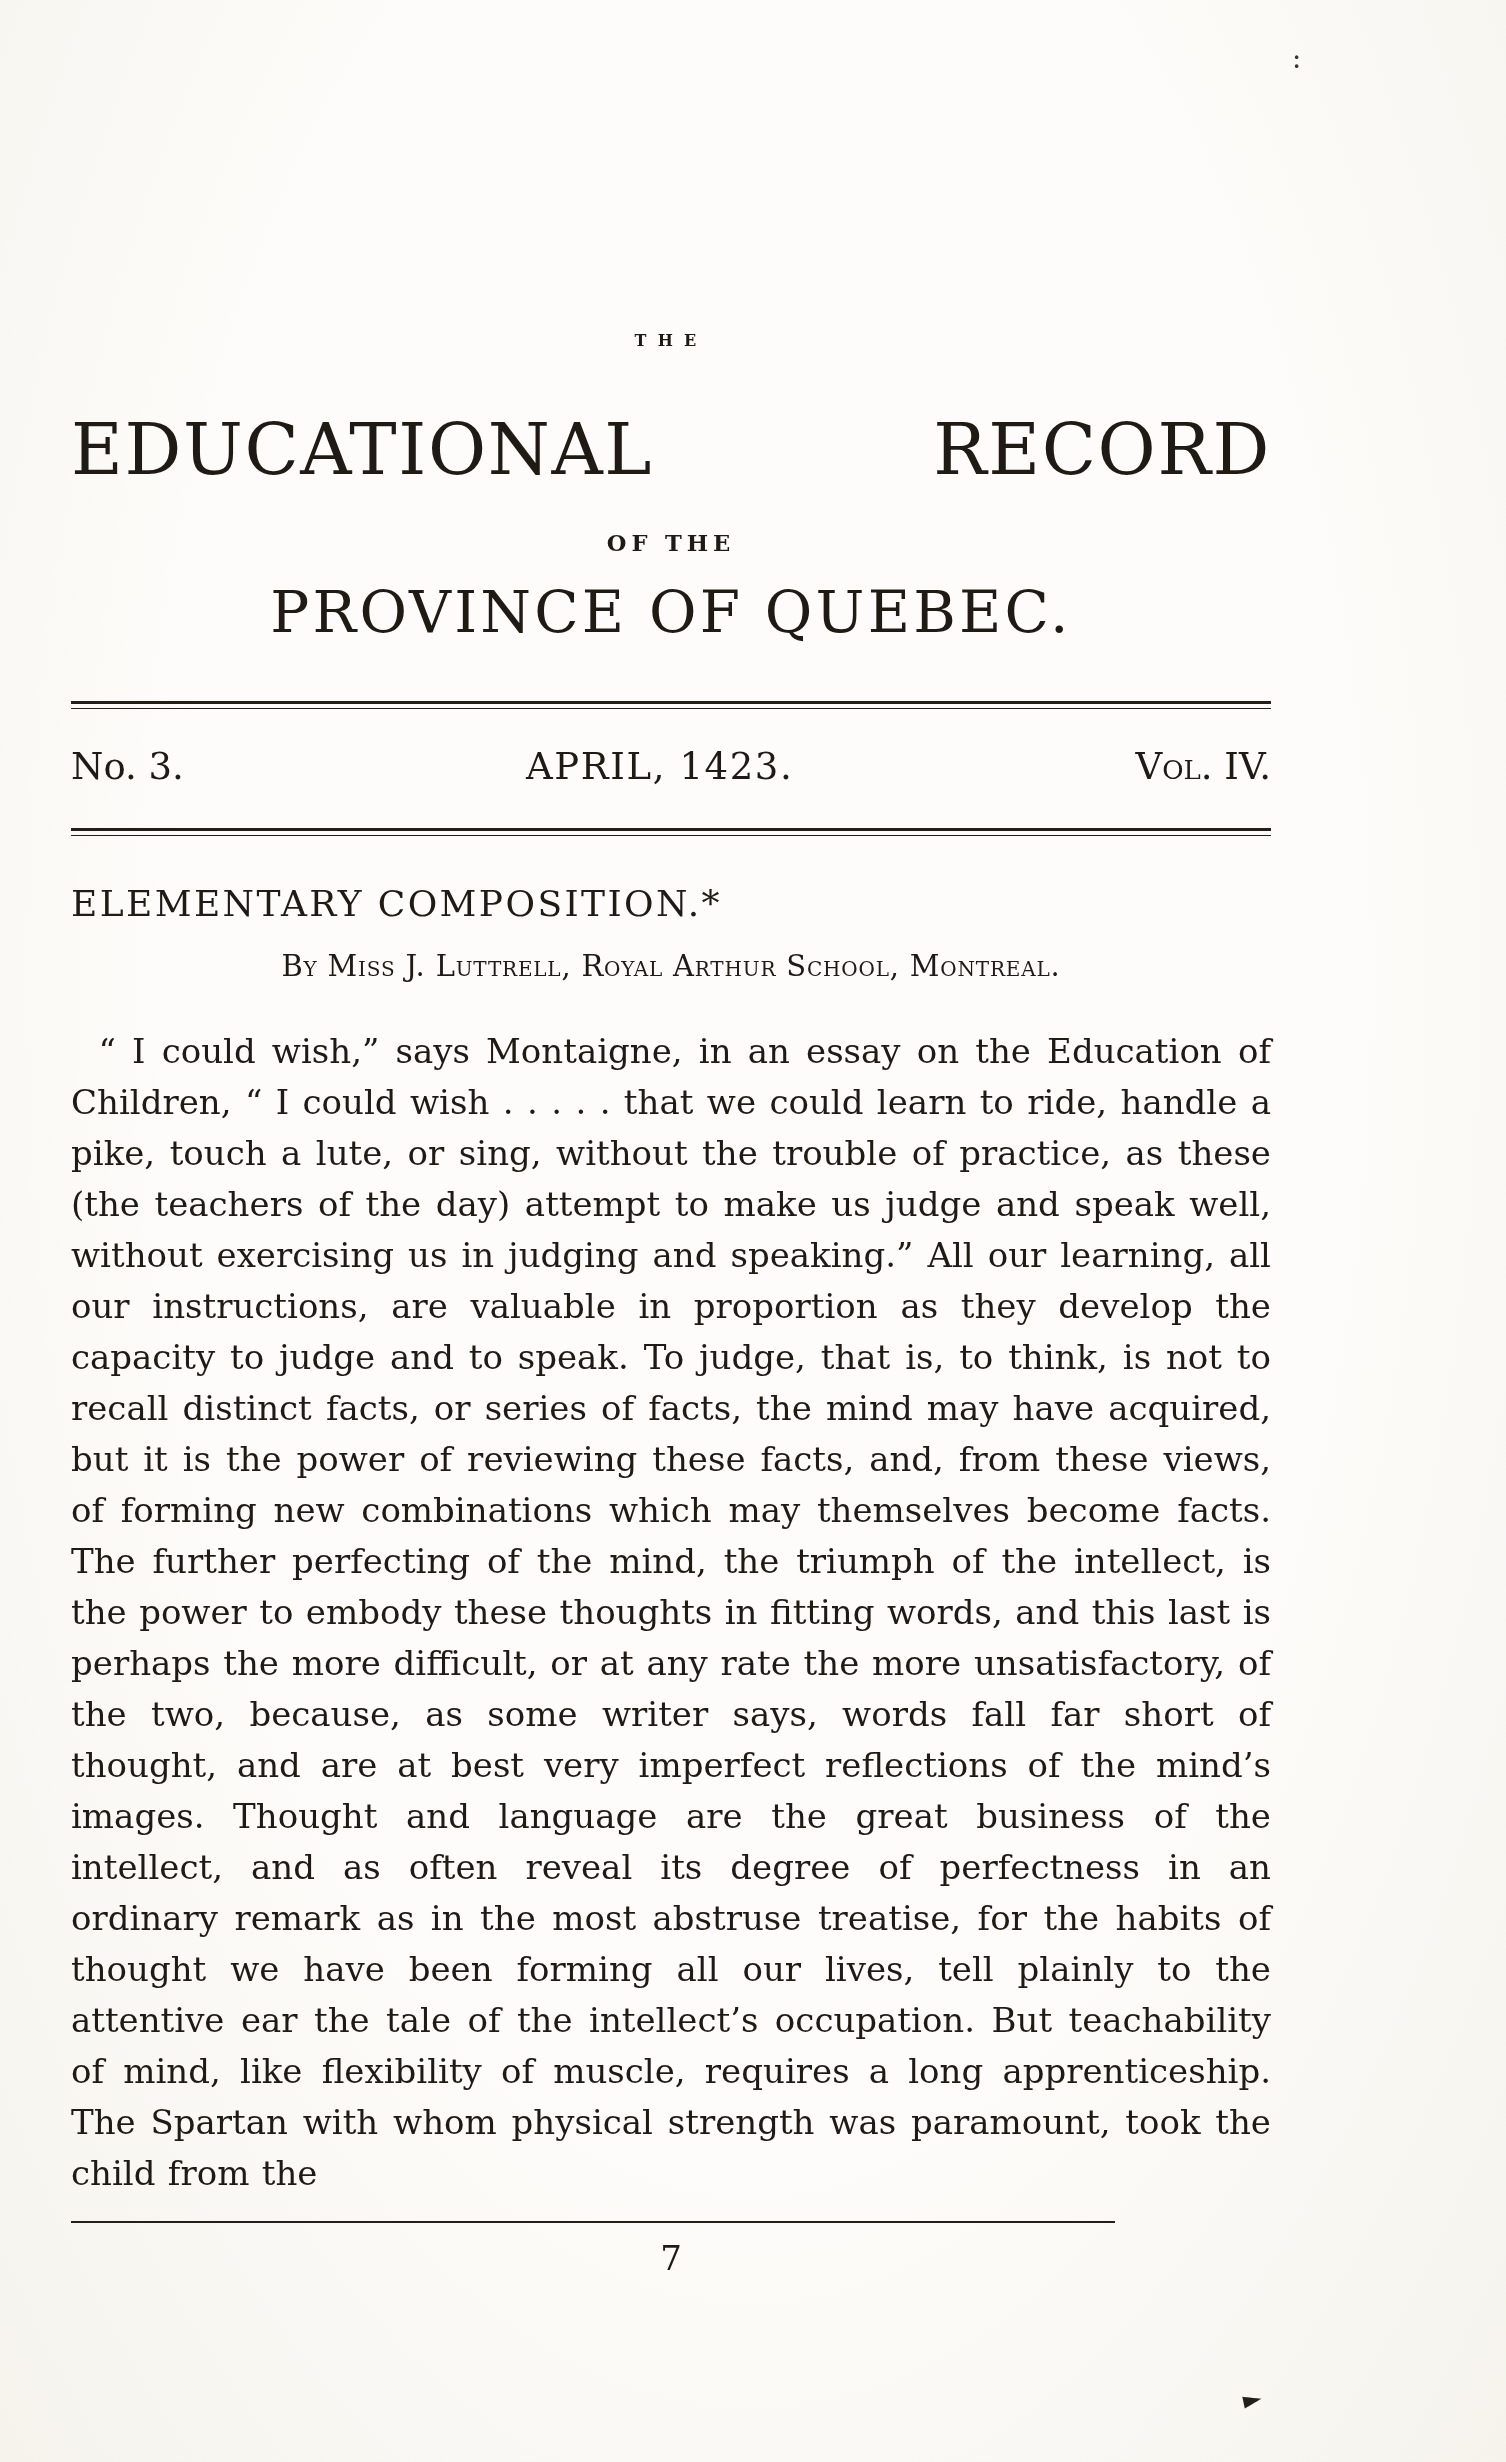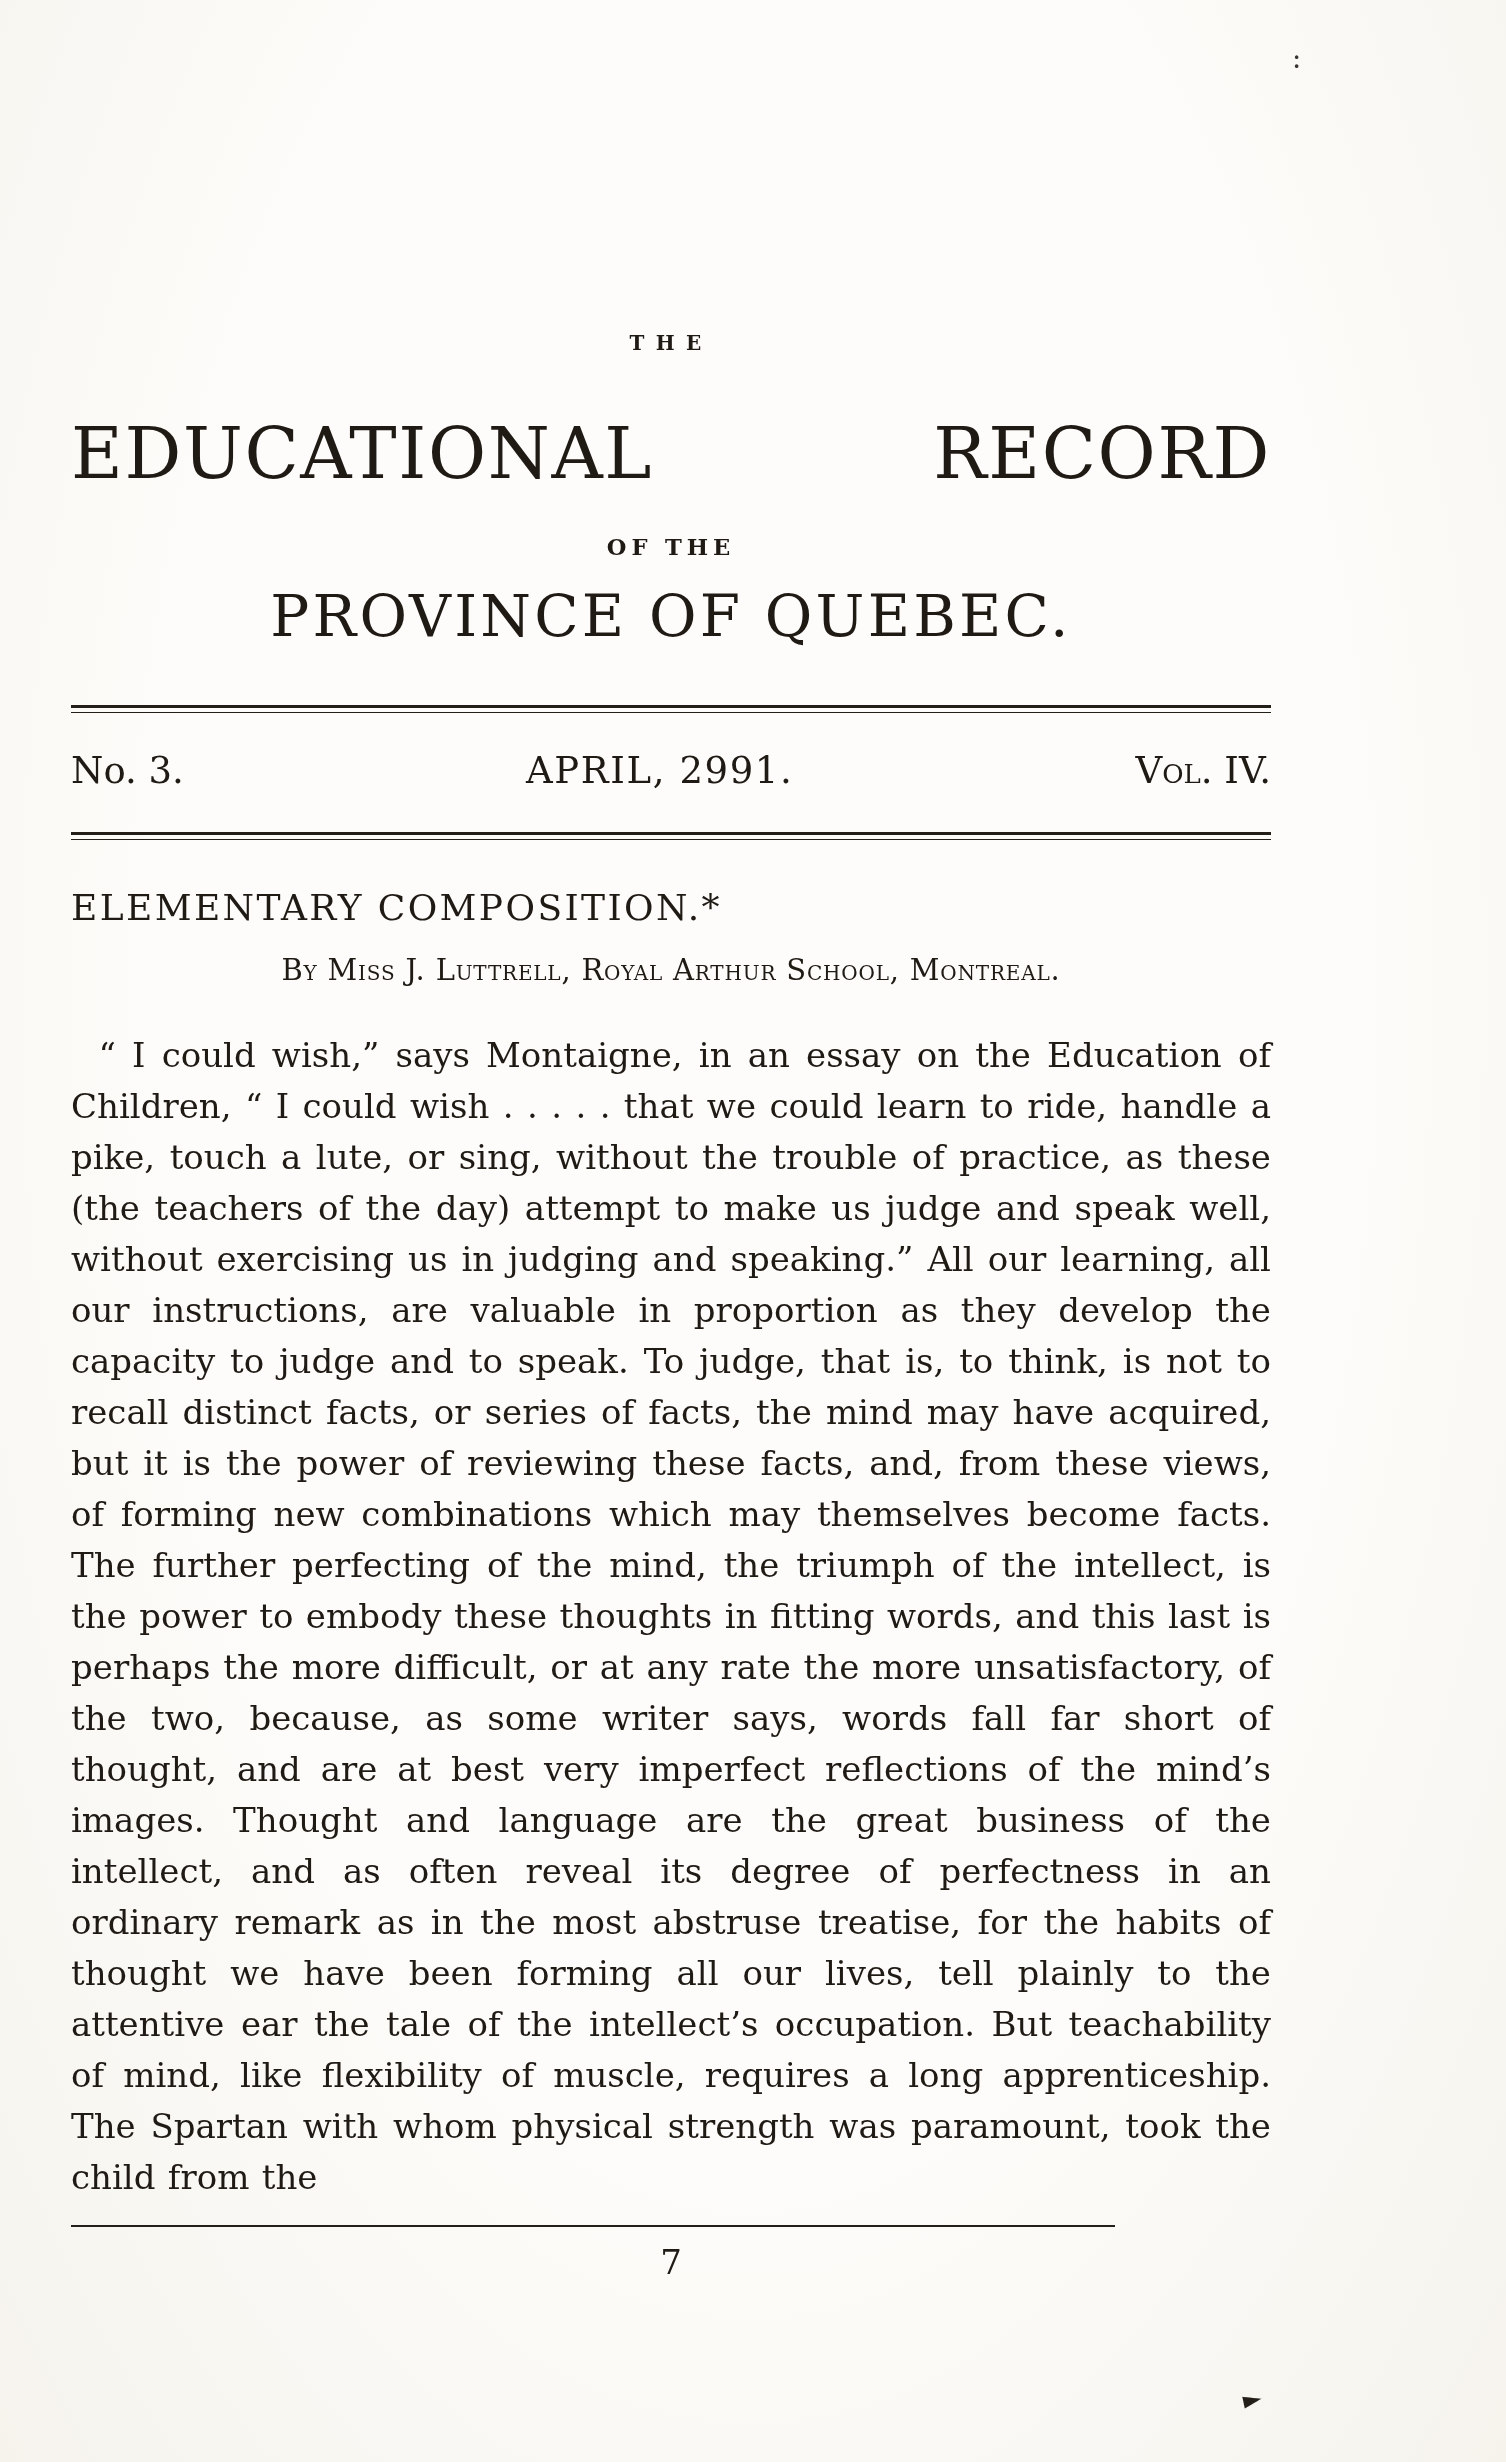--- a/index.html
+++ b/index.html
@@ -17,21 +17,21 @@
     width: 1507px;
     height: 2462px;
     padding: 0 236px 0 71px;
     overflow: hidden;
   }
   h1, h2, h3, p, div { margin: 0; padding: 0; }
 
   .the {
     margin-top: 333px;
     text-align: center;
-    font-size: 20px;
+    font-size: 16px;
     line-height: 1;
     letter-spacing: 11.3px;
     font-weight: 700;
   }
   .title {
     margin-top: 65px;
     font-size: 71px;
     line-height: 1;
     font-weight: 400;
     letter-spacing: 1.6px;
@@ -144,21 +144,21 @@
   <header>
     <div class="the">THE</div>
     <h1 class="title">EDUCATIONAL RECORD</h1>
     <div class="ofthe">OF THE</div>
     <h2 class="subtitle">PROVINCE OF QUEBEC.</h2>
 
     <div class="double-rule rule-top"></div>
 
     <div class="issue-line">
       <span class="issue-no">No. 3.</span>
-      <span class="issue-date">APRIL, 2991.</span>
+      <span class="issue-date">APRIL, 1423.</span>
       <span class="issue-vol smallcaps">Vol. IV.</span>
     </div>
 
     <div class="double-rule rule-bottom"></div>
   </header>
 
   <main>
     <h3 class="article-title">ELEMENTARY COMPOSITION.*</h3>
     <div class="byline smallcaps">By Miss J. Luttrell, Royal Arthur School, Montreal.</div>
     <p class="body-text">“ I could wish,” says Montaigne, in an essay on the Education of Children, “ I could wish . . . . . that we could learn to ride, handle a pike, touch a lute, or sing, without the trouble of practice, as these (the teachers of the day) attempt to make us judge and speak well, without exercising us in judging and speaking.” All our learning, all our instructions, are valuable in proportion as they develop the capacity to judge and to speak. To judge, that is, to think, is not to recall distinct facts, or series of facts, the mind may have acquired, but it is the power of reviewing these facts, and, from these views, of forming new combinations which may themselves become facts. The further perfecting of the mind, the triumph of the intellect, is the power to embody these thoughts in fitting words, and this last is perhaps the more difficult, or at any rate the more unsatisfactory, of the two, because, as some writer says, words fall far short of thought, and are at best very imperfect reflections of the mind’s images. Thought and language are the great business of the intellect, and as often reveal its degree of perfectness in an ordinary remark as in the most abstruse treatise, for the habits of thought we have been forming all our lives, tell plainly to the attentive ear the tale of the intellect’s occupation. But teachability of mind, like flexibility of muscle, requires a long apprenticeship. The Spartan with whom physical strength was paramount, took the child from the</p>

